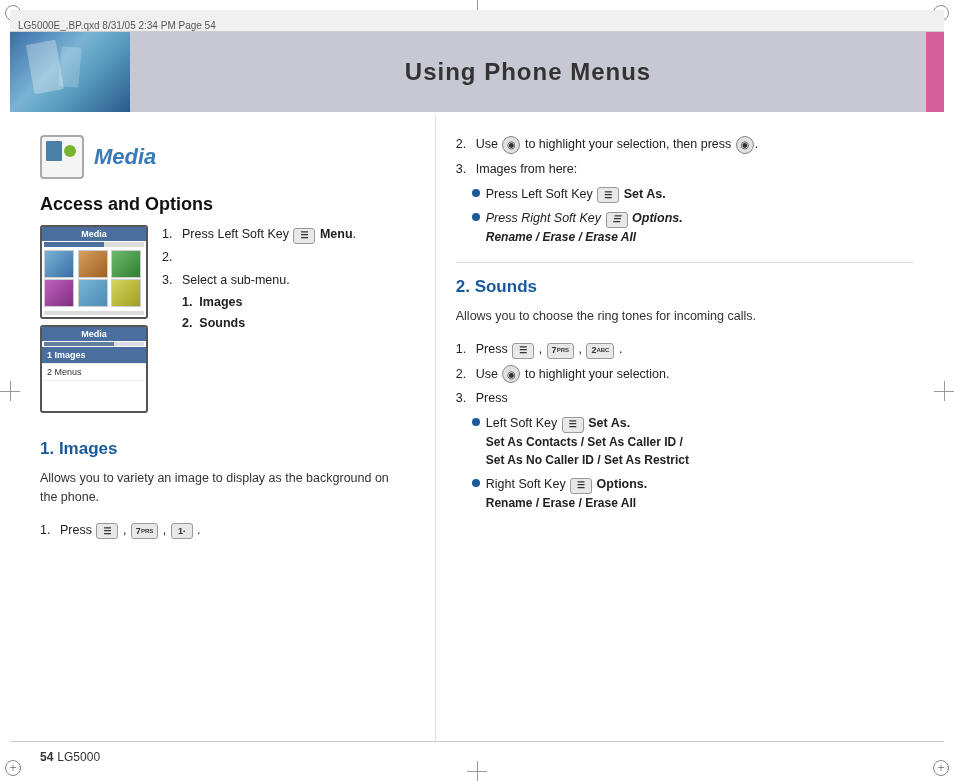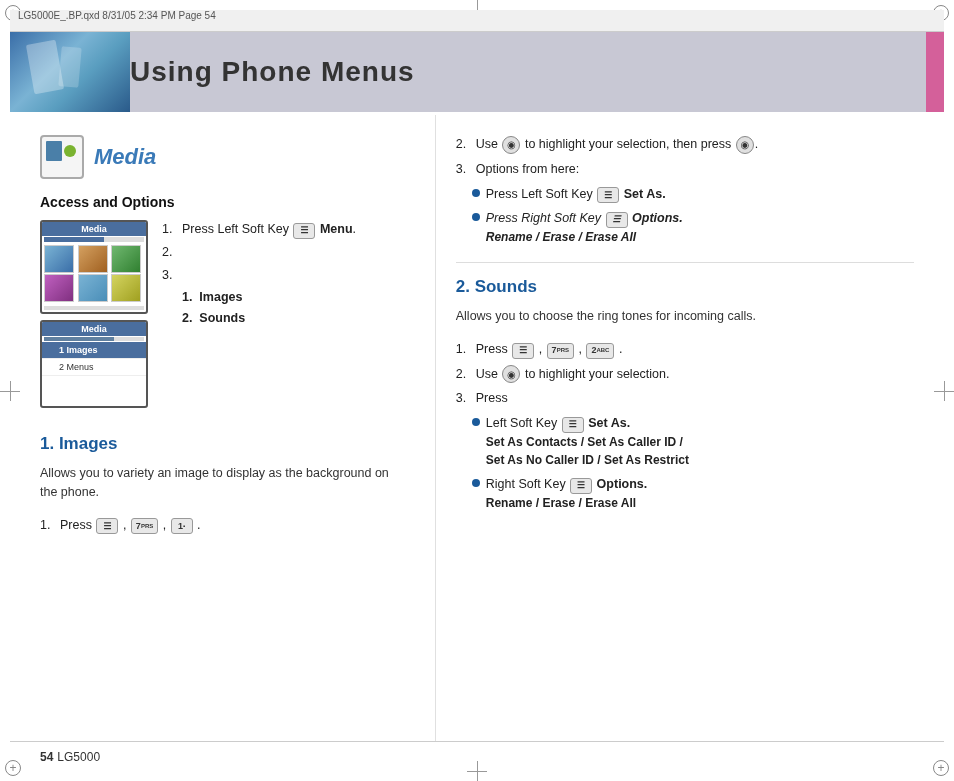--- a/index.html
+++ b/index.html
@@ -50,21 +50,22 @@
       position: absolute;
       top: 15px; left: 50px;
       width: 20px; height: 40px;
       background: rgba(255,255,255,0.2);
       border-radius: 2px;
       transform: rotate(5deg);
     }
 
     .header-title {
       flex: 1;
-      font-size: 28px;
+      text-align: center;
+      font-size: 24px;
       font-weight: bold;
       color: #333;
       letter-spacing: 1px;
     }
 
     .pink-accent {
       width: 18px;
       height: 80px;
       background: #d4609a;
       flex-shrink: 0;
@@ -75,21 +76,21 @@
       position: absolute;
       top: 10px;
       left: 10px;
       right: 10px;
       height: 22px;
       background: #f0f0f0;
       border-bottom: 1px solid #ccc;
       font-size: 10px;
       color: #555;
       display: flex;
-      align-items: flex-start;
+      align-items: flex-end;
       padding: 0 8px;
       z-index: 10;
     }
 
     
     .content {
       position: absolute;
       top: 92px;
       left: 10px;
       right: 10px;
@@ -157,21 +158,21 @@
     }
 
     .description {
       font-size: 12.5px;
       line-height: 1.5;
       margin-bottom: 14px;
       color: #333;
     }
 
     .section-heading {
-      font-size: 14px;
+      font-size: 18px;
       font-weight: bold;
       margin-bottom: 10px;
       color: #111;
     }
 
     
     .phone-screenshots {
       display: flex;
       flex-direction: column;
       gap: 6px;
@@ -269,21 +270,21 @@
       content: '';
       position: absolute;
       left: 0; top: 0;
       width: 70%;
       height: 100%;
       background: #6080a0;
     }
 
     .phone-list-item {
       font-size: 9px;
-      padding: 3px 17px;
+      padding: 3px 5px;
       border-bottom: 1px solid #eee;
       color: #333;
     }
 
     .phone-list-item.selected {
       background: #4a6e9e;
       color: #fff;
       font-weight: bold;
     }
 
@@ -546,20 +547,21 @@
           <span class="step-num">1.</span>
           <span class="step-content">
             Press Left Soft Key <span class="key-icon">☰</span> <strong>Menu</strong>.
           </span>
         </div>
         <div class="step">
           <span class="step-num">2.</span>
         </div>
         <div class="step">
           <span class="step-num">3.</span>
+          <span class="step-content">Select a sub-menu.</span>
         </div>
         <div class="sub-steps">
           <div class="sub-step">1.&nbsp; Images</div>
           <div class="sub-step">2.&nbsp; Sounds</div>
         </div>
       </div>
     </div>
 
     <div class="section-title">
       <span>1. Images</span>
@@ -581,21 +583,21 @@
 
     <div class="step" style="margin-bottom: 6px;">
       <span class="step-num">2.&nbsp;</span>
       <span class="step-content">
         Use <span class="nav-icon">◉</span> to highlight your selection, then press <span class="nav-icon">◉</span>.
       </span>
     </div>
 
     <div class="step" style="margin-bottom: 6px;">
       <span class="step-num">3.&nbsp;</span>
-      <span class="step-content">Options from here:</span>
+      <span class="step-content">Images from here:</span>
     </div>
 
     <ul class="bullet-list" style="margin-left: 16px; margin-bottom: 16px;">
       <li>
         <span class="bullet-dot"></span>
         <span class="bullet-content">
           Press Left Soft Key <span class="key-icon">☰</span> <strong>Set As.</strong><br>
         </span>
       </li>
       <li style="margin-top: 6px; font-style: italic;">

